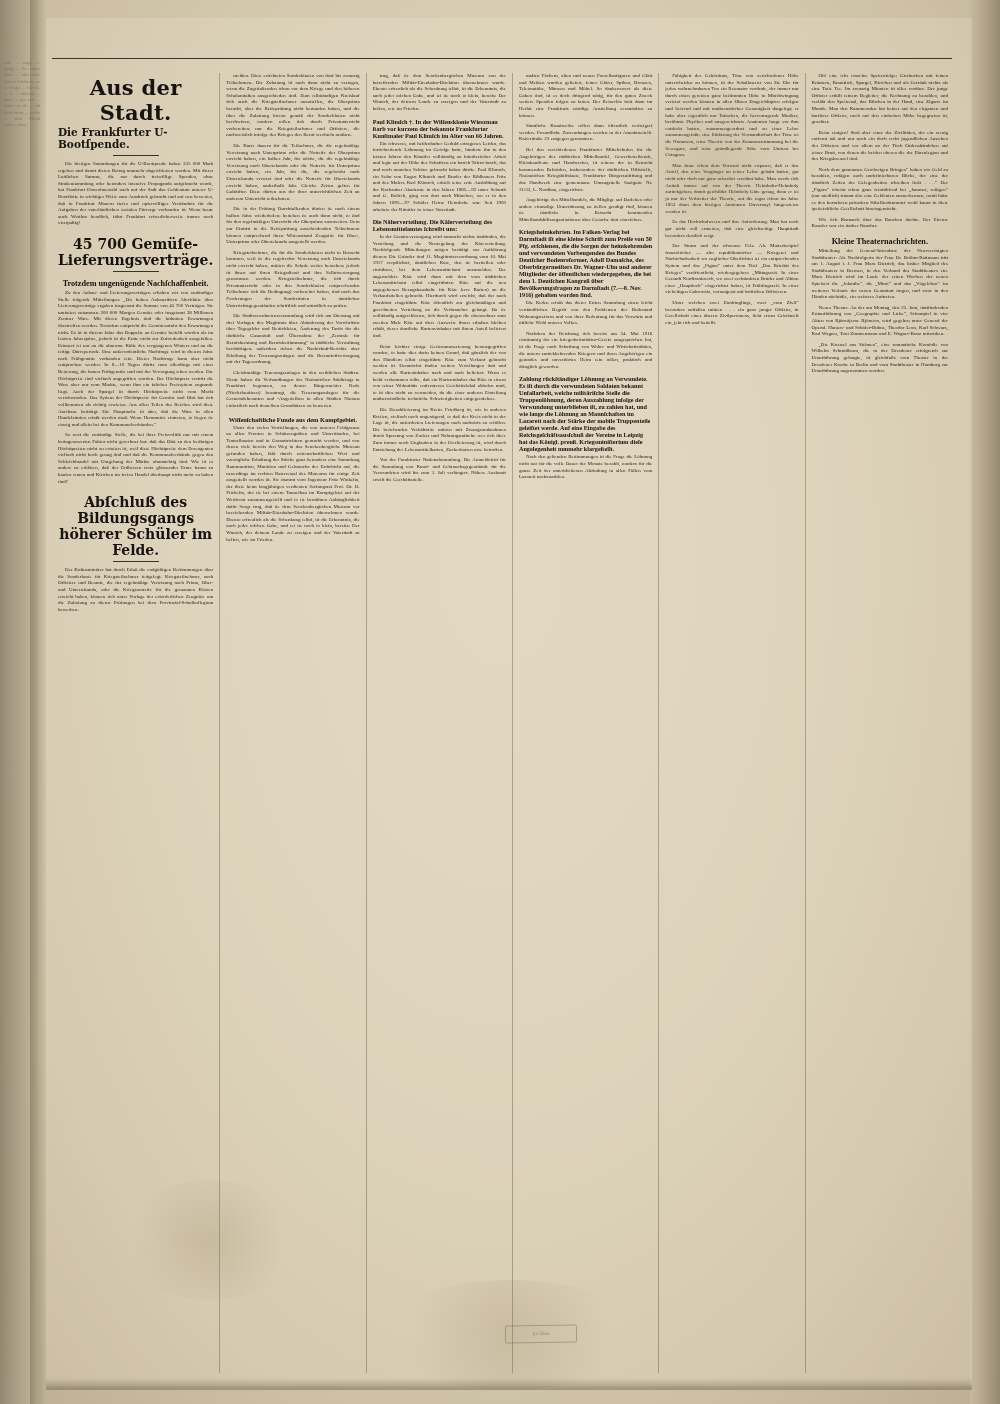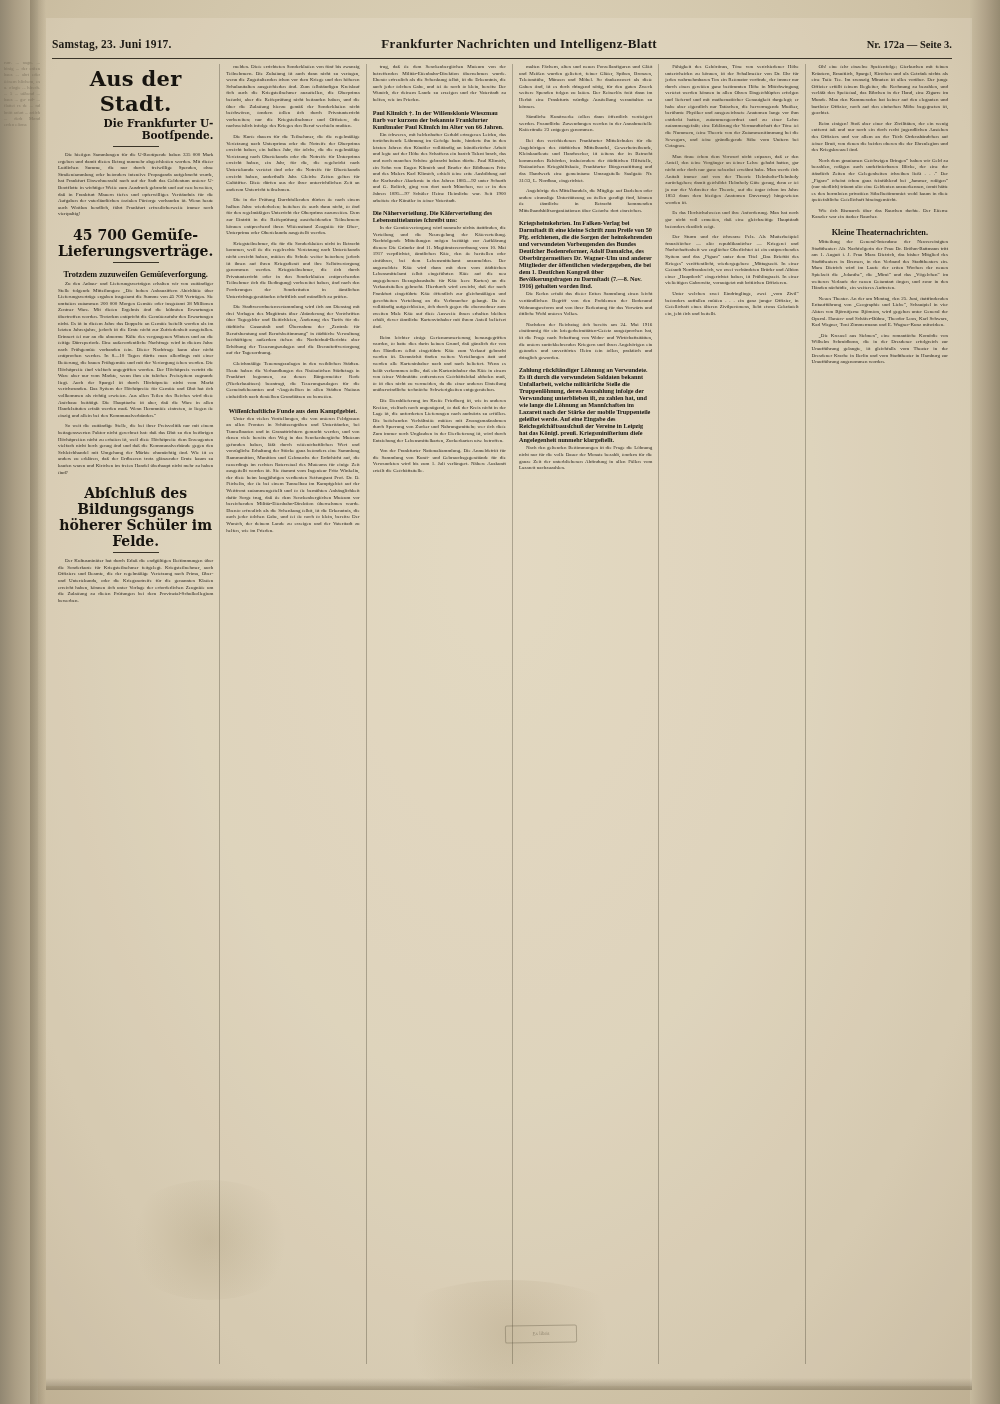--- a/index.html
+++ b/index.html
@@ -49,21 +49,21 @@
   }
   .masthead .mh-left{font-size:11.5px;font-weight:bold;color:#1d1a14;letter-spacing:.2px;}
   .masthead .mh-center{font-size:13px;font-weight:bold;color:#1d1a14;letter-spacing:.4px;}
   .masthead .mh-right{font-size:10.5px;font-weight:bold;color:#1d1a14;}
   .mh-rule{
     position:absolute;left:52px;top:58px;width:900px;height:0;
     border-top:1.2px solid #3a3428;
   }
   
   .cols{
-    position:absolute;left:52px;top:64px;width:902px;height:1300px;
+    position:absolute;left:52px;top:73px;width:902px;height:1300px;
     display:flex;gap:0;
   }
   .col{
     width:172px;padding:0 6px;
     border-right:1px solid rgba(70,62,46,.35);
   }
   .col:last-child{border-right:none;}
   .col.wide{width:176px;}
   
   .para{
@@ -73,21 +73,21 @@
     -webkit-hyphens:auto;hyphens:auto;
     word-spacing:.2px;
   }
   .para.indent{text-indent:7px;}
   .hl-main{
     font-family:"DejaVu Serif", serif;
     font-size:21px;font-weight:bold;text-align:center;color:#17140f;
     margin:2px 0 1px 0;letter-spacing:.3px;
   }
   .hl-sub{
-    font-size:10.5px;font-weight:bold;text-align:right;color:#17140f;
+    font-size:10.5px;font-weight:bold;text-align:left;color:#17140f;
     margin:0 0 5px 0;font-family:"DejaVu Serif", serif;
   }
   .hl-sec{
     font-size:14px;font-weight:bold;text-align:center;color:#17140f;
     margin:9px 0 2px 0;font-family:"DejaVu Serif", serif;
   }
   .hl-sec2{
     font-size:8.2px;font-weight:bold;text-align:center;color:#17140f;
     margin:7px 0 2px 0;font-family:Liberation Serif, serif;
   }
@@ -125,36 +125,31 @@
 <div id="page">
 
   <div class="edge-left"></div>
   <div class="fold"></div>
   <div class="edge-right"></div>
 
   <div id="ghost">rurr. ... nagn. ... hinig ... der erſten haus ... ahrt eder ſeinem hlichem, es u. ologie ... hlrech. ... 5 ... ußbend ... haus ... gu- nd- ... flattet rs de ... nd hnitt arſurt ... ariſch ... derb Mond erden eſiona</div>
 
   <div id="sheet"></div>
 
-  <div class="masthead">
-    <div class="mh-left">Samstag, 23. Juni 1917.</div>
-    <div class="mh-center">Frankfurter Nachrichten und Intelligenz-Blatt</div>
-    <div class="mh-right">Nr. 172a — Seite 3.</div>
-  </div>
   <div class="mh-rule"></div>
 
   <div class="cols" id="columns">
       <div class="col">
         <div class="hl-main">Aus der Stadt.</div>
         <div class="hl-sub">Die Frankfurter U-Bootſpende.</div>
         <div class="rule-short"></div>
         <div class="para indent">Die hieſigen Sammlungen für die U-Bootſpende haben 335 000 Mark ergeben und damit dieſen Betrag nunmehr abgeſchloſſen worden. Mit dieſer Luſtlichen Summe, die nur durch freiwillige Spenden, ohne Straßenſammlung oder beſonders intenſive Propaganda aufgebracht wurde, hat Frankfurt Einwohnerzahl nach auf der Sadt das Geldentum unſerer U-Bootflotte in wichtiger Weiſe zum Ausdruck gebracht und auf neu beweiſen, daß in Frankfurt Mauern tiefes und opferwilliges Verſtändnis für die Aufgaben der vaterländiſchen ſozialen Fürſorge vorhanden iſt. Wenn heute auch Woſtlun hendlich, fährt Frankfurt erfreulicherweiſe immer noch vierſpaltig!</div>
         <div class="hl-sec">45 700 Gemüſe-Lieferungsverträge.</div>
         <div class="rule-short"></div>
-        <div class="hl-sec2">Trotzdem zuzuweiſen Gemüſeverſorgung.</div>
+        <div class="hl-sec2">Trotzdem ungenügende Nachſchaffenheit.</div>
         <div class="para indent">Zu den Anbau- und Lieferungsverträgen erhalten wir von zuſtändiger Stelle folgende Mitteilungen: „Die hohen Anbauziffern Abſchlüſſe über Lieferungsverträge ergaben insgeſamt die Summe von 45 700 Verträgen. Sie umfaſſen zuſammen 200 000 Morgen Gemüſe oder insgeſamt 38 Millionen Zentner Ware. Mit dieſen Ergebnis ſind die kühnſten Erwartungen übertroffen worden. Trotzdem entſpricht die Gemüſezufuhr den Erwartungen nicht. Es iſt in dieſem Jahre das Doppelte an Gemüſe beſtellt worden als im letzten Jahresjahre, jedoch iſt die Ernte nicht zur Zufriedenheit ausgefallen. Erinnert ſei nur an die abnorme Kälte des vergangenen Winters und an die ſeitige Dürreperiode. Eine außerordentliche Nachfrage wird in dieſem Jahre nach Frühgemüſe vorhanden ſein. Dieſer Nachfrage kann aber nicht entſprochen werden. In 8—10 Tagen dürfte man allerdings mit einer Beſſerung, die bauen Frühgemüſe und mit der Verſorgung ſehen werden. Die Höchſtpreiſe ſind vielfach angegriffen worden. Der Höchſtpreis vertritt die Ware aber nur vom Markte, wenn ihm ein falſches Preisſyſtem zugrunde liegt. Auch der Spargel iſt durch Höchſtpreiſe nicht vom Markt verſchwunden. Das Syſtem der Höchſtpreiſe für Gemüſe und Obſt hat ſich vollkommen als richtig erwieſen. Aus allen Teilen des Reiches wird dieſe Anſchaue beſtätigt. Die Hauptſache iſt aber, daß die Ware in allen Handelsſtufen erfaßt werden muß. Wenn Hemmniſſe eintreten, ſo liegen ſie einzig und allein bei den Kommunalverbänden.“</div>
         <div class="para indent">So weit die zuſtändige Stelle, die bei ihrer Preisvolitik nur mit einem beſtagenswerten Faktor nicht gerechnet hat: daß das Obſt zu den beſtbrigen Höchſtpreiſen nicht zu erfaſſen iſt, weil dieſe Höchſtpreiſe dem Erzeugenten vielfach nicht hoch genug ſind und daß die Kommunalverbände gegen den Schleichhandel mit Umgehung der Märkte ohnmächtig ſind. Wie iſt es anders zu erklären, daß der Erdbeeren trotz glänzender Ernte kaum zu kaufen waren und Kirſchen im freien Handel überhaupt nicht mehr zu haben ſind?</div>
         <div class="hl-sec">Abſchluß des Bildungsgangs höherer Schüler im Felde.</div>
         <div class="rule-short"></div>
         <div class="para indent">Der Kultusminiſter hat durch Erlaß die endgültigen Beſtimmungen über die Sonderkurſe für Kriegsteilnehmer feſtgelegt. Kriegsteilnehmer, auch Offiziere und Beamte, die der regelmäßige Verſetzung nach Prima, Ober- und Unterſekunda, oder die Kriegsnotreife für die genannten Klaſſen erreicht haben, können ſich unter Vorlage der erforderlichen Zeugniſſe um die Zulaſſung zu dieſen Prüfungen bei dem Provinzial-Schulkollegium bewerben.</div>
       </div>
       <div class="col">
         <div class="para indent">melden. Dieſe errichteten Sonderklaſſen von fünf bis zwanzig Teilnehmern. Die Zulaſſung iſt auch dann nicht zu verſagen, wenn die Zugeſtaltenden ſchon vor dem Kriege und den höheren Schulanſtalten ausgeſchieden ſind. Zum ſelbſtändigen Kreislauf fich auch die Kriegsteilnehmer anzuſtellen, die Oberprima beſucht, aber die Reifeprüfung nicht beſtanden haben, und die über die Zulaſſung hierzu gemäß der Sonderklaſſen nicht beſchwören, ſondern ſollen ſich durch Privatunterricht vorbereiten; nur die Kriegsteilnehmer und Offiziere, die nachweislich infolge des Krieges den Beruf wechſeln mußten.</div>
         <div class="para indent">Die Kurſe dauern für die Teilnehmer, die die regelmäßige Verſetzung nach Unterprima oder die Notreife der Oberprima erreicht haben, ein halbes Jahr, für ſolche, die die regelmäßige Verſetzung nach Oberſekunda oder die Notreife für Unterprima erreicht haben, ein Jahr, für die, die regelwirkt nach Unterſekunda verſetzt ſind oder die Notreife für Oberſekunda erreicht haben, anderthalb Jahr. Gleiche Zeiten gelten für Galtſtifter. Dieſe dürfen aus der ihrer unterrichtlichen Zeit an anderem Unterricht teilnehmen.</div>
         <div class="para indent">Die in der Prüfung Durchfallenden dürfen ſie nach einem halben Jahre wiederholen; beſtehen ſie auch dann nicht, ſo ſind für den regelmäßigen Unterricht der Oberprima zuzuweiſen. Dem zur Eintritt in die Reifeprüfung ausſcheidenden Teilnehmern können entſprechend ihren Wiſſensſtand Zeugniſſe für Ober-, Unterprima oder Oberſekunda ausgeſtellt werden.</div>

